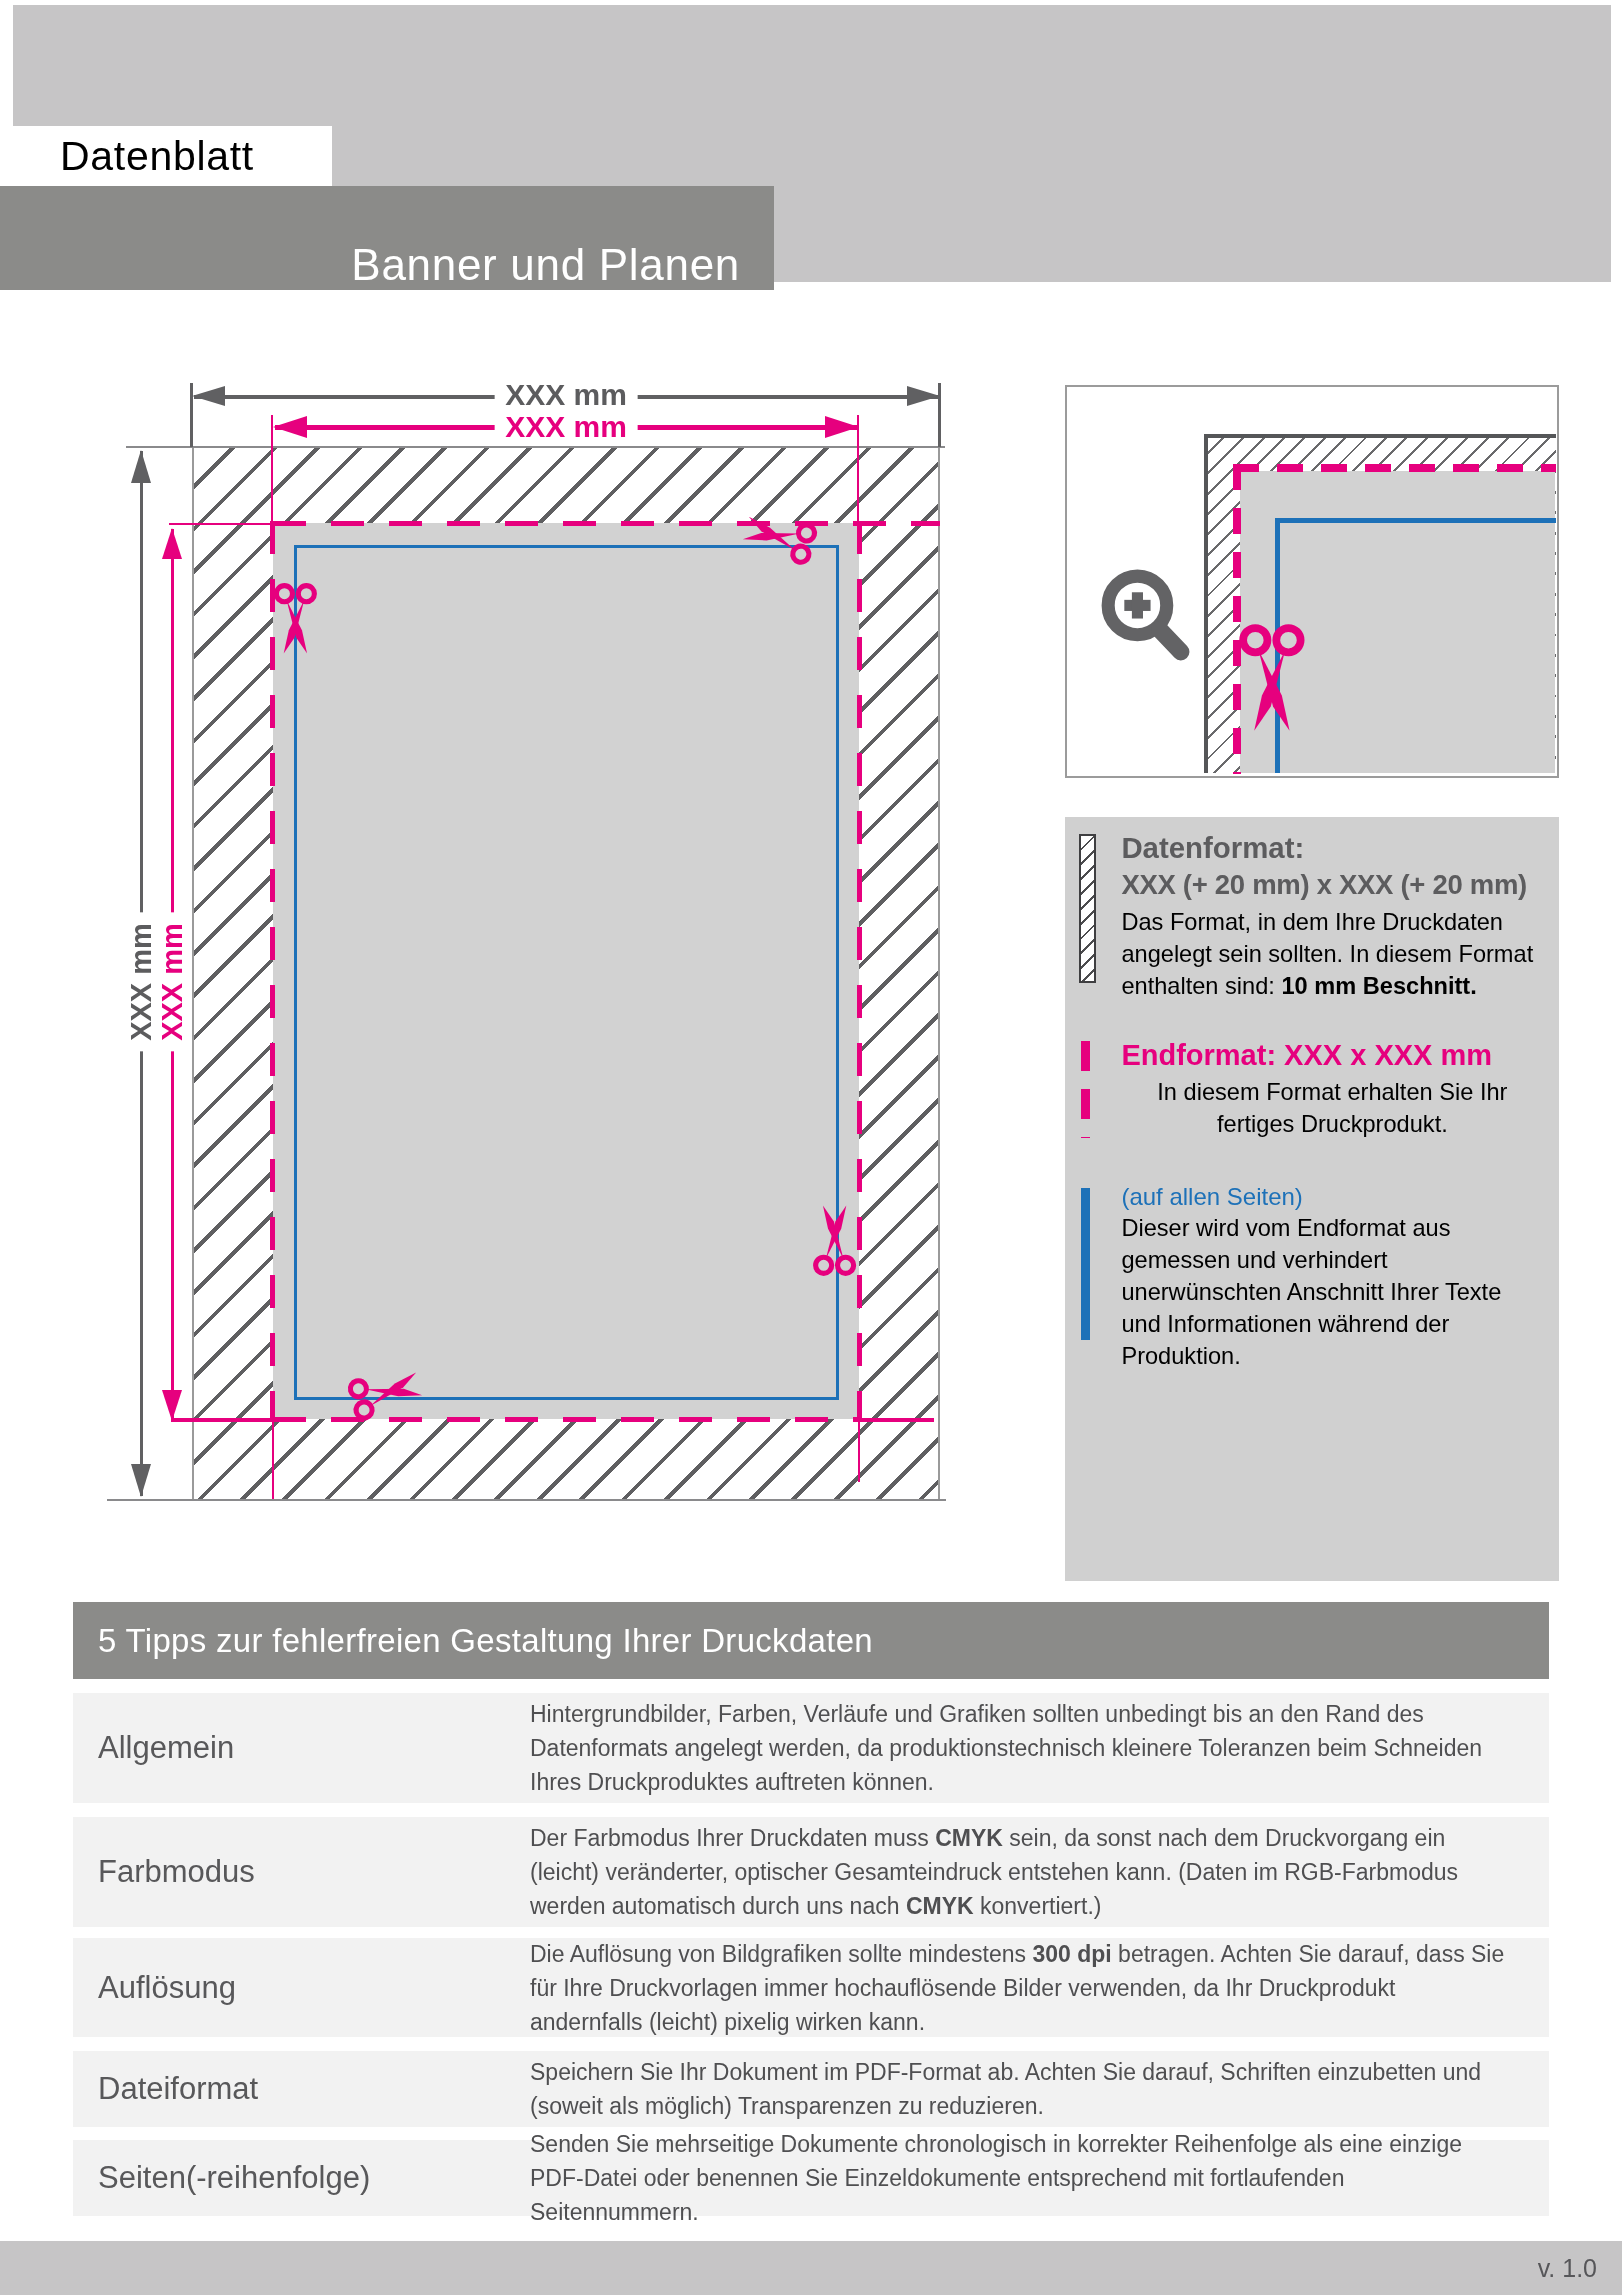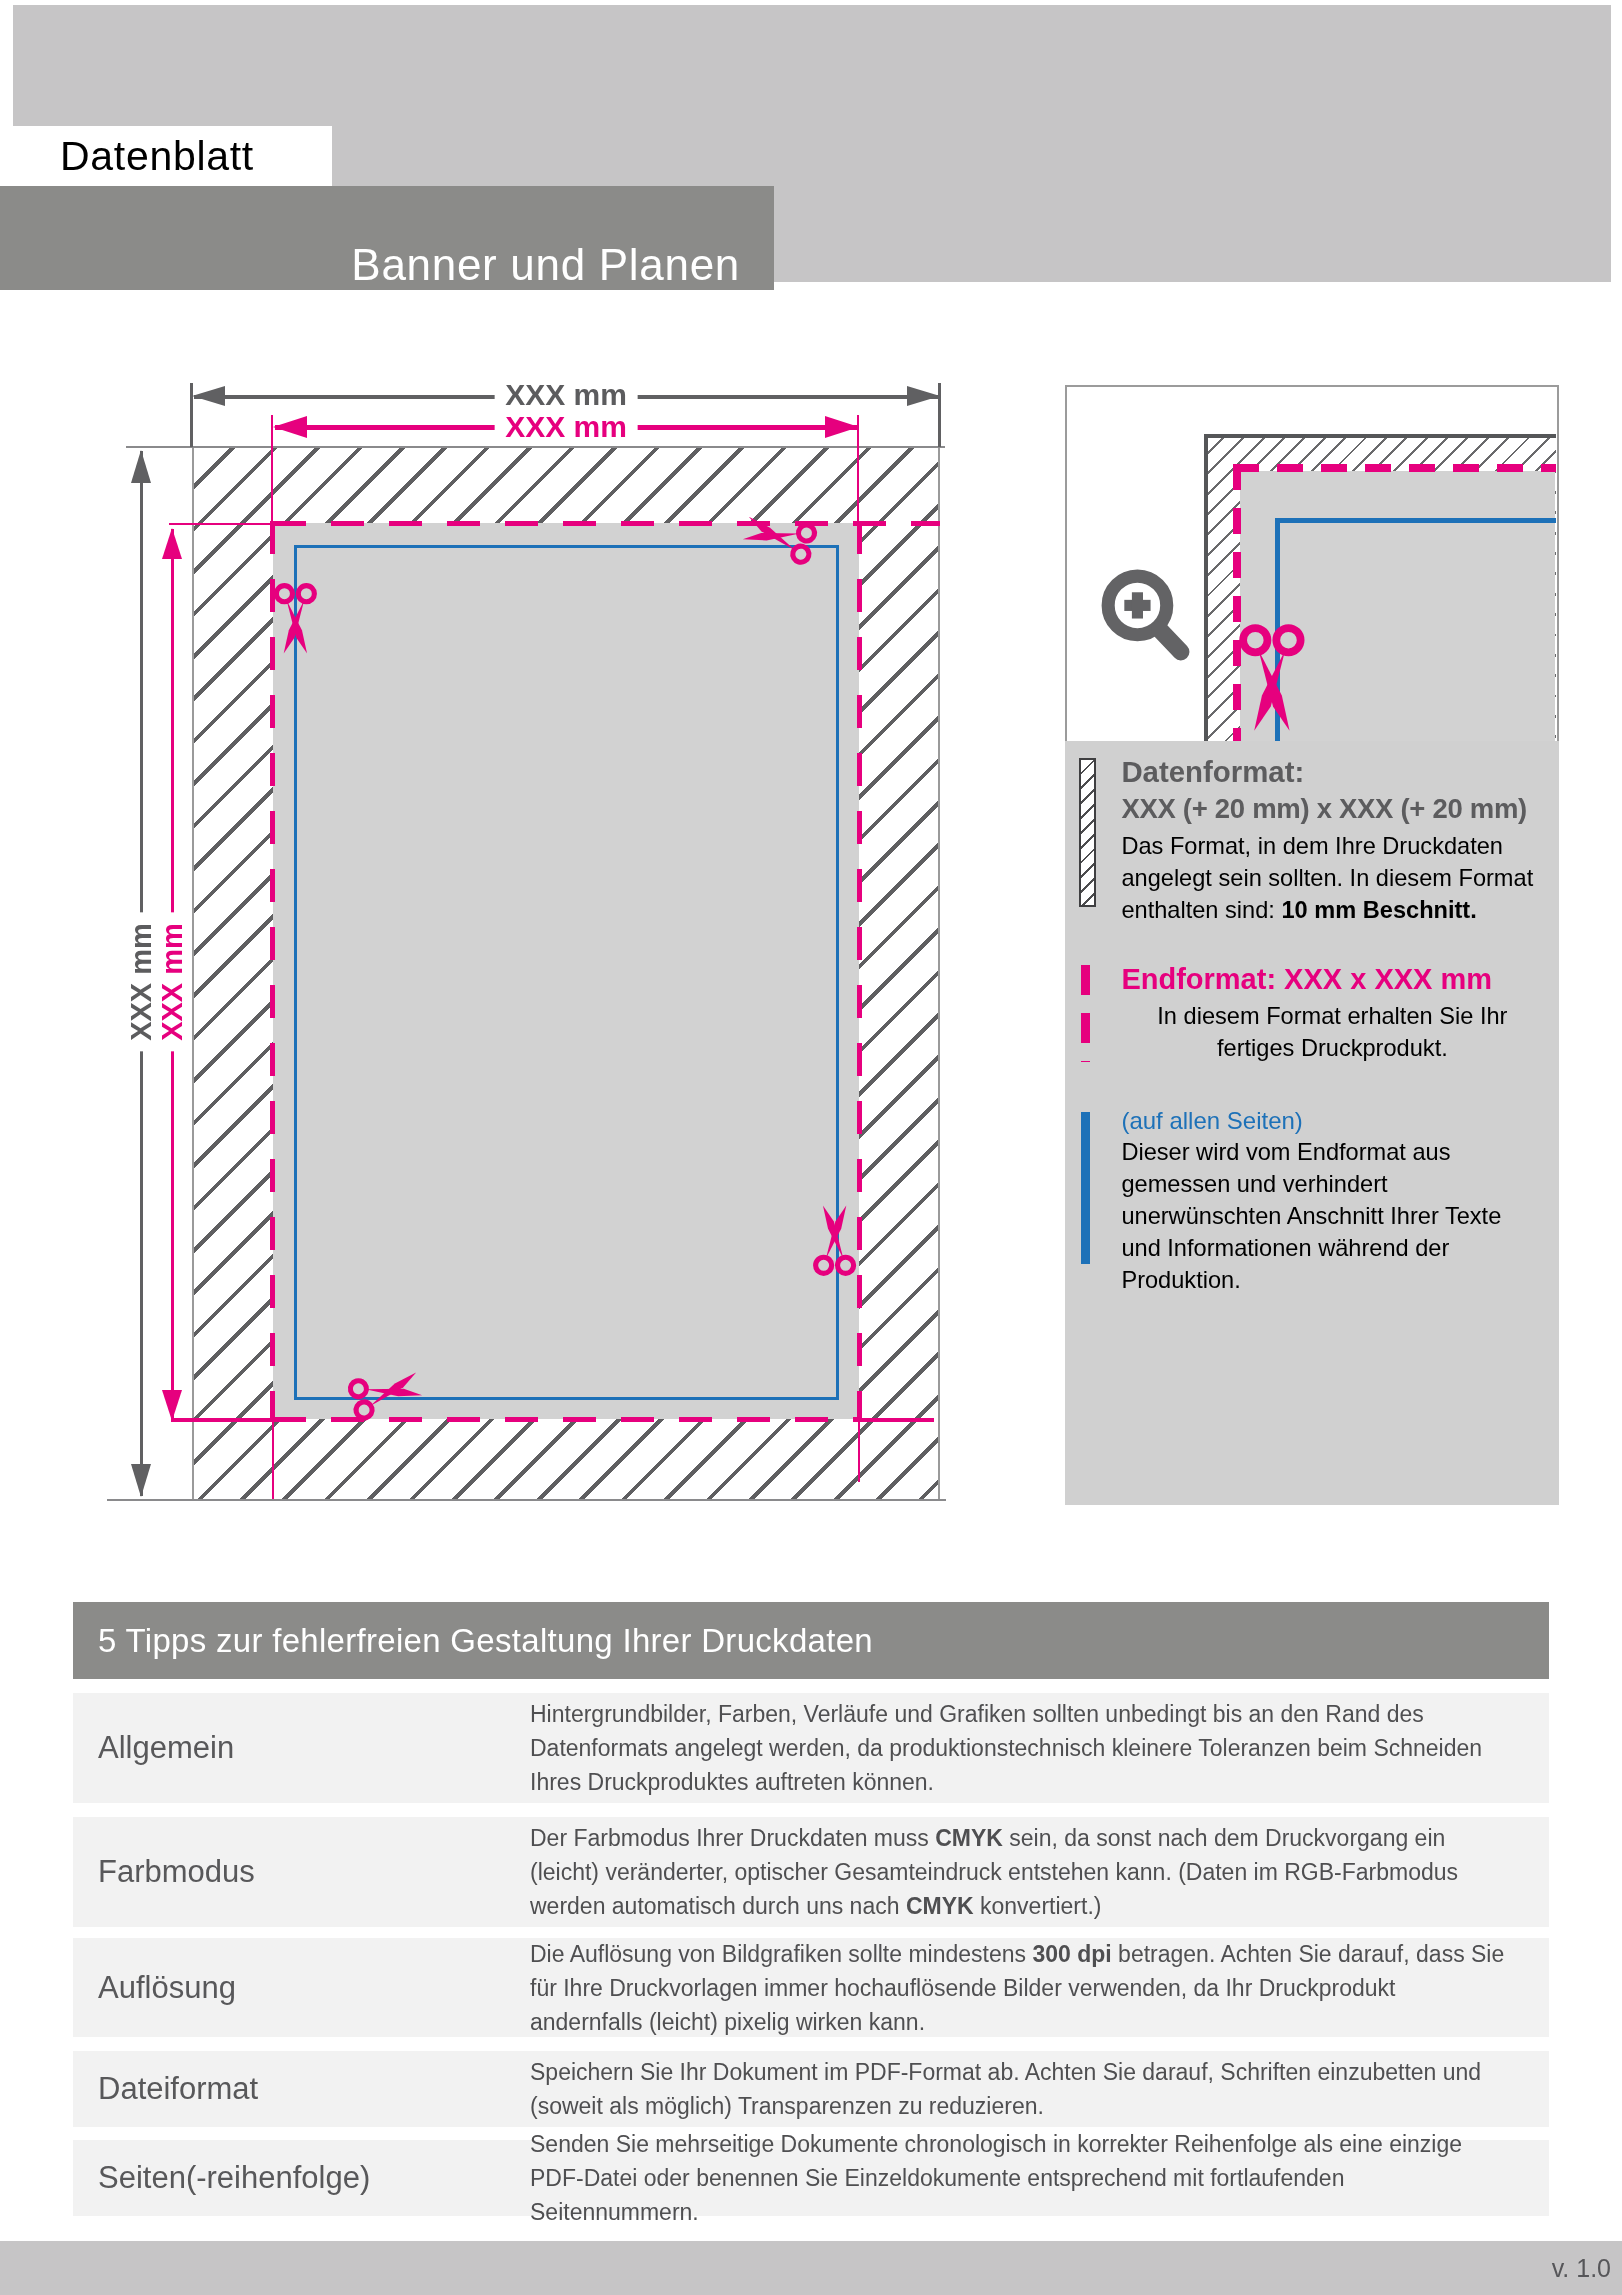--- a/index.html
+++ b/index.html
@@ -119,21 +119,21 @@
     <div class="abs" style="left:137px;top:47px;width:352px;height:3.9px;background:#555658;"></div>
     <div class="abs" style="left:137px;top:47px;width:3.9px;height:339px;background:#555658;"></div>
     <div class="abs dash-v-sm" style="left:166px;top:77px;width:7.9px;height:310px;"></div>
     <div class="abs dash-h-sm" style="left:166px;top:77px;width:323px;height:7.9px;"></div>
     <div class="abs" style="left:208px;top:131px;width:281px;height:255px;box-sizing:border-box;border-left:5.9px solid #1d71b8;border-top:5.9px solid #1d71b8;"></div>
     <svg class="abs sc" width="73" height="115" viewBox="-32 -52 64 104" style="left:133px;top:178px;color:#e6007e;">
         <use href="#scissors"></use>
       </svg>
   </div>
 
-  <div class="abs" style="left:1065px;top:741px;width:494px;height:764px;background:#d0d0d0;box-sizing:border-box;padding:11.8px 15.7px 0 14.4px;">
+  <div class="abs" style="left:1065px;top:817px;width:494px;height:764px;background:#d0d0d0;box-sizing:border-box;padding:11.8px 15.7px 0 14.4px;">
 
     <div style="position:relative;padding-left:42px;">
       <div class="abs hatch-tiny" style="left:0;top:5.2px;width:17px;height:149px;box-sizing:border-box;border:2px solid #3f3f41;"></div>
       <div class="info-title graytxt">Datenformat:</div>
       <div class="info-title graytxt" style="font-size:27.5px;letter-spacing:-0.3px;line-height:35px;">XXX (+ 20 mm) x XXX (+ 20 mm)</div>
       <div class="body-copy" style="margin-top:3.9px;"><span>Das Format, in dem Ihre Druckdaten angelegt sein sollten. In diesem Format enthalten sind: </span><b>10 mm Beschnitt.</b></div>
     </div>
 
 
     <div style="position:relative;margin-top:34px;padding-left:42px;">
@@ -172,17 +172,17 @@
     <div class="row-label">Dateiformat</div>
     <div class="row-text">Speichern Sie Ihr Dokument im PDF-Format ab. Achten Sie darauf, Schriften einzubetten und (soweit als möglich) Transparenzen zu reduzieren.</div>
   </div>
 
   <div class="abs row" style="left:73px;top:2140px;width:1476px;height:76px;">
     <div class="row-label">Seiten(-reihenfolge)</div>
     <div class="row-text">Senden Sie mehrseitige Dokumente chronologisch in korrekter Reihenfolge als eine einzige PDF-Datei oder benennen Sie Einzeldokumente entsprechend mit fortlaufenden Seitennummern.</div>
   </div>
 
   <div class="abs" style="left:0;top:2241px;width:1623px;height:55px;background:#c6c5c6;display:flex;align-items:center;justify-content:flex-end;">
-    <span style="font-size:25px;color:#565659;padding-right:12px;">v. 1.0</span>
+    <span style="font-size:25px;color:#565659;padding-right:26px;">v. 1.0</span>
   </div>
 
 </div>
 
 
 </body></html>

